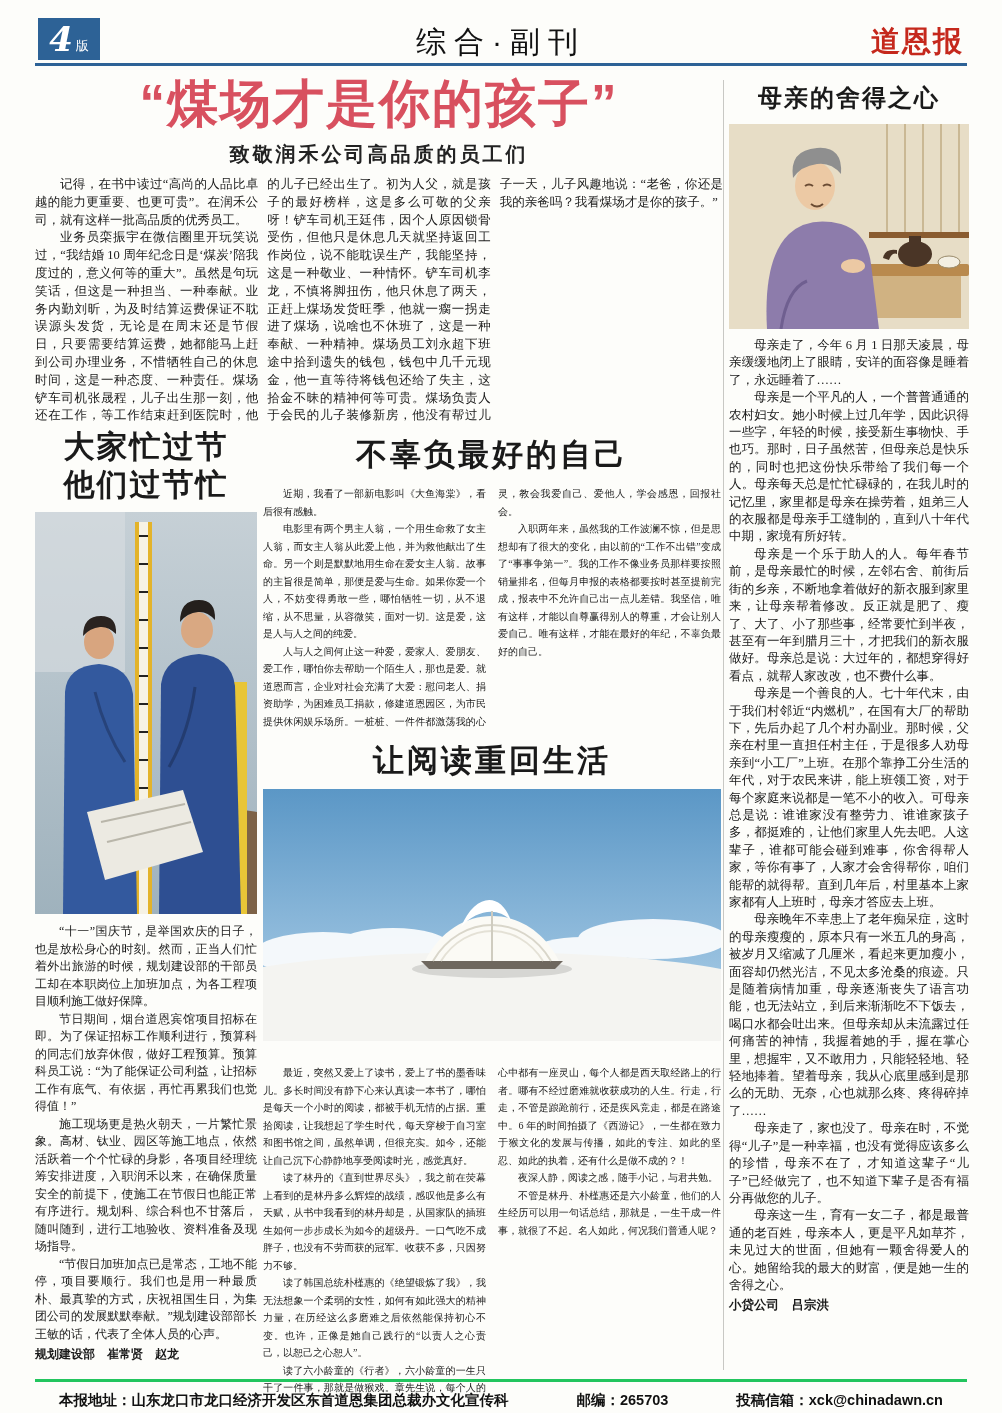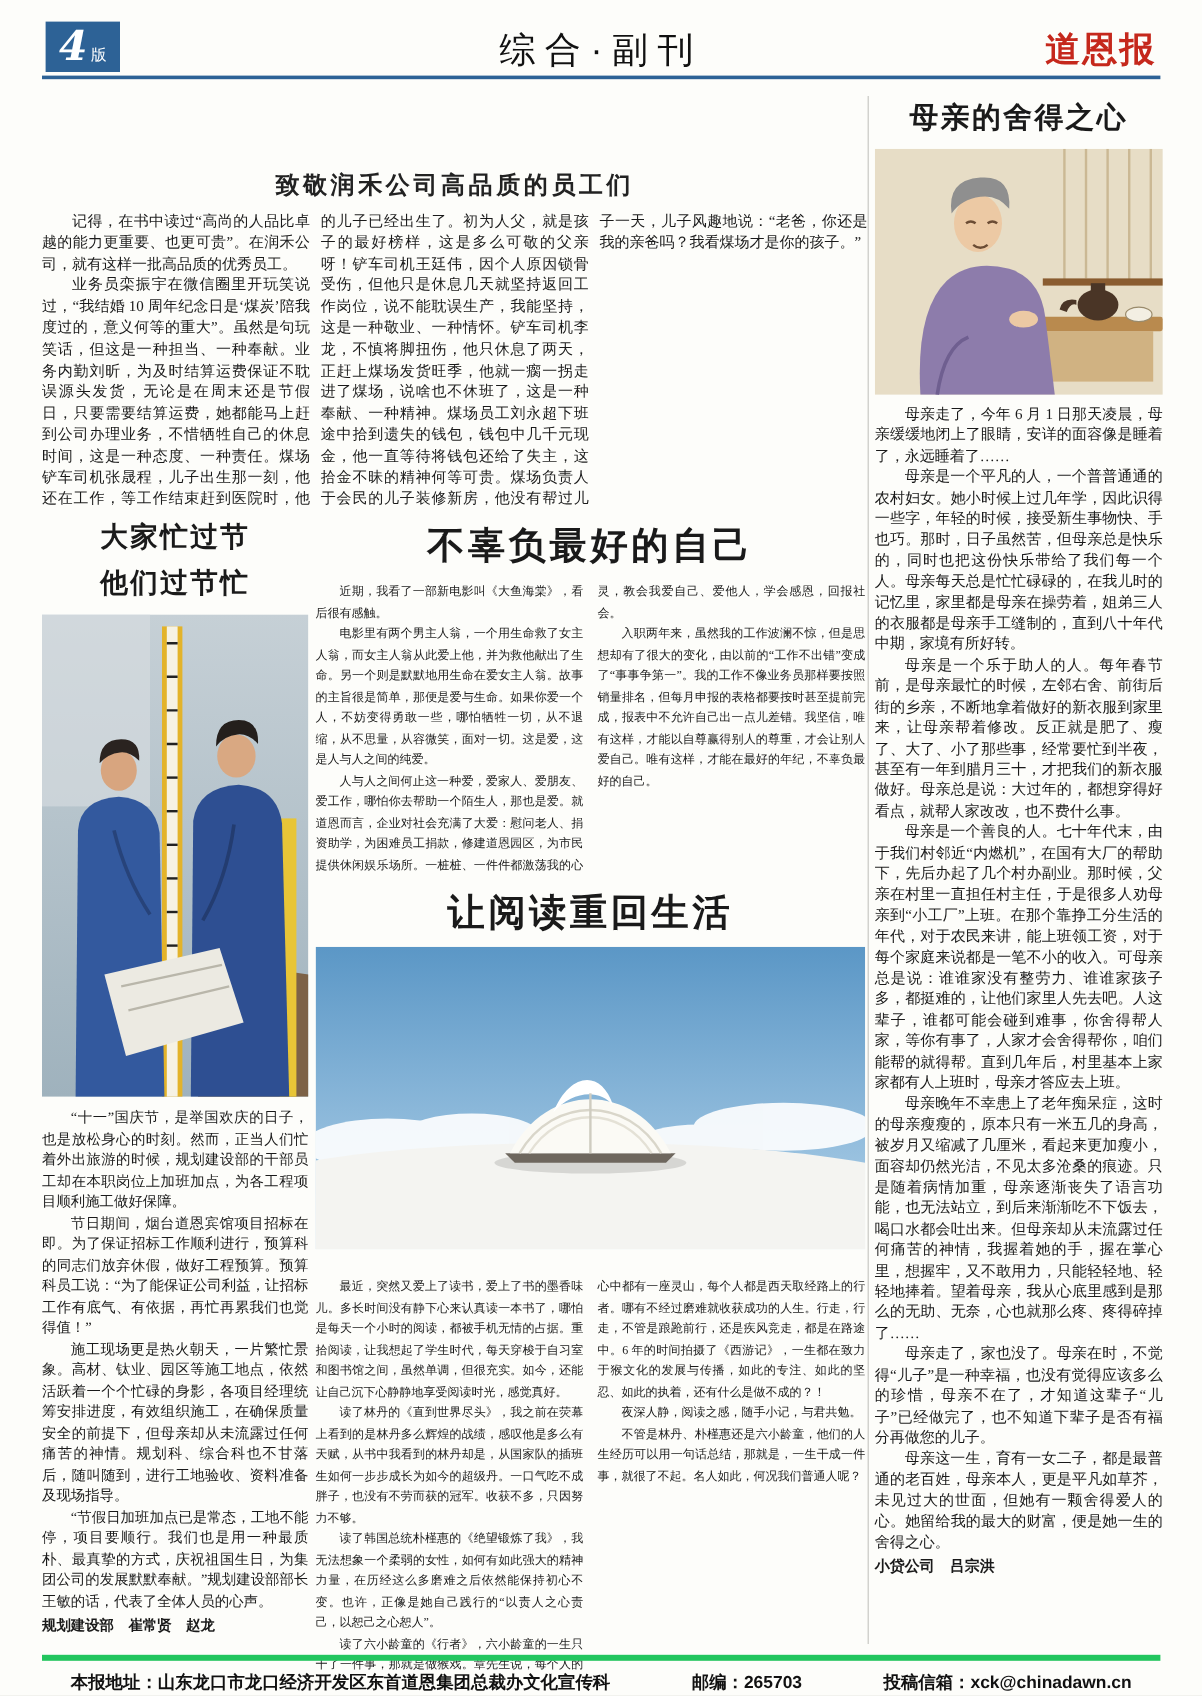--- a/index.html
+++ b/index.html
@@ -48,58 +48,59 @@
   }
 
   
   .mother { position:absolute; left:729px; top:82px; width:240px; }
   .mother-title { text-align:center; font-family:"Liberation Sans",sans-serif; font-weight:800; font-size:24px; letter-spacing:2px; }
   .mother-art { display:block; margin:10px 0 8px 0; }
   .mother-text { font-size:12.5px; line-height:17.4px; }
 
   
   .holiday { position:absolute; left:35px; top:428px; width:222px; }
-  .holiday-title { text-align:center; font-family:"Liberation Sans",sans-serif; font-weight:800; font-size:23px; line-height:38px; letter-spacing:2px; }
+  .holiday-title { text-align:center; font-family:"Liberation Sans",sans-serif; font-weight:800; font-size:31px; line-height:38px; letter-spacing:2px; }
   .holiday-photo { display:block; margin-top:8px; }
   .holiday-text { margin-top:9px; font-size:12px; line-height:17.5px; }
 
   
   .best-self { position:absolute; left:263px; top:434px; width:458px; }
   .best-self-title { text-align:center; font-family:"Liberation Sans",sans-serif; font-weight:800; font-size:31px; letter-spacing:3px; }
   .best-self-cols { margin-top:9px; height:262px; column-count:2; column-gap:12px; column-fill:auto; overflow:hidden;
     font-size:10px; line-height:17.5px; }
 
   
   .reading { position:absolute; left:263px; top:740px; width:458px; }
   .reading-title { text-align:center; font-family:"Liberation Sans",sans-serif; font-weight:800; font-size:31px; letter-spacing:3px; }
   .reading-photo { display:block; margin-top:7px; }
   .reading-cols { margin-top:23px; height:335px; column-count:2; column-gap:12px; column-fill:auto; overflow:hidden;
     font-size:10px; line-height:17.5px; }
 
   
   .footer {
-    position:absolute; left:35px; right:35px; top:1379px; border-top:5px solid #22c55e;
+    position:absolute; left:35px; right:35px; top:1379px; border-top:3px solid #22c55e;
     padding:9px 24px 0 24px; display:flex; justify-content:space-between;
     font-family:"Liberation Sans",sans-serif; font-weight:700; font-size:14.5px; color:#111;
   }
 </style>
 </head>
 <body>
 
 <div class="page">
 
   <div class="page-box">
     <span class="num">4</span>
     <span class="lab">版</span>
   </div>
   <div class="section-title">综合·副刊</div>
   <div class="paper-name">道恩报</div>
   <div class="header-rule"></div>
   <div class="v-rule"></div>
 
+  <div class="main-headline">“煤场才是你的孩子”</div>
   <div class="main-subtitle">致敬润禾公司高品质的员工们</div>
   <div class="main-body body-text">
     <p>记得，在书中读过“高尚的人品比卓越的能力更重要、也更可贵”。在润禾公司，就有这样一批高品质的优秀员工。</p>
     <p>业务员栾振宇在微信圈里开玩笑说过，“我结婚 10 周年纪念日是‘煤炭’陪我度过的，意义何等的重大”。虽然是句玩笑话，但这是一种担当、一种奉献。业务内勤刘昕，为及时结算运费保证不耽误源头发货，无论是在周末还是节假日，只要需要结算运费，她都能马上赶到公司办理业务，不惜牺牲自己的休息时间，这是一种态度、一种责任。煤场铲车司机张晟程，儿子出生那一刻，他还在工作，等工作结束赶到医院时，他的儿子已经出生了。初为人父，就是孩子的最好榜样，这是多么可敬的父亲呀！铲车司机王廷伟，因个人原因锁骨受伤，但他只是休息几天就坚持返回工作岗位，说不能耽误生产，我能坚持，这是一种敬业、一种情怀。铲车司机李龙，不慎将脚扭伤，他只休息了两天，正赶上煤场发货旺季，他就一瘸一拐走进了煤场，说啥也不休班了，这是一种奉献、一种精神。煤场员工刘永超下班途中拾到遗失的钱包，钱包中几千元现金，他一直等待将钱包还给了失主，这拾金不昧的精神何等可贵。煤场负责人于会民的儿子装修新房，他没有帮过儿子一天，儿子风趣地说：“老爸，你还是我的亲爸吗？我看煤场才是你的孩子。”</p>
 
   </div>
 
   <div class="mother">
     <div class="mother-title">母亲的舍得之心</div>
     <svg class="mother-art" width="240" height="205" viewBox="0 0 240 205">
@@ -188,21 +189,21 @@
       </g>
       <g>
         <polygon points="52,300 148,278 168,340 70,368" fill="#eceae2"></polygon>
         <line x1="66" y1="310" x2="150" y2="292" stroke="#b9b6aa" stroke-width="2"></line>
         <line x1="72" y1="330" x2="156" y2="310" stroke="#b9b6aa" stroke-width="2"></line>
       </g>
     </svg>
     <div class="holiday-text body-text">
       <p>“十一”国庆节，是举国欢庆的日子，也是放松身心的时刻。然而，正当人们忙着外出旅游的时候，规划建设部的干部员工却在本职岗位上加班加点，为各工程项目顺利施工做好保障。</p>
       <p>节日期间，烟台道恩宾馆项目招标在即。为了保证招标工作顺利进行，预算科的同志们放弃休假，做好工程预算。预算科员工说：“为了能保证公司利益，让招标工作有底气、有依据，再忙再累我们也觉得值！”</p>
-      <p>施工现场更是热火朝天，一片繁忙景象。高材、钛业、园区等施工地点，依然活跃着一个个忙碌的身影，各项目经理统筹安排进度，有效组织施工，在确保质量安全的前提下，但母亲却从未流露过任何痛苦的神情。规划科、综合科也不甘落后，随叫随到，进行工地验收、资料准备及现场指导。</p>
+      <p>施工现场更是热火朝天，一片繁忙景象。高材、钛业、园区等施工地点，依然活跃着一个个忙碌的身影，各项目经理统筹安排进度，入职润禾以来，在确保质量安全的前提下，使施工在节假日也能正常有序进行。规划科、综合科也不甘落后，随叫随到，进行工地验收、资料准备及现场指导。</p>
       <p>“节假日加班加点已是常态，工地不能停，项目要顺行。我们也是用一种最质朴、最真挚的方式，庆祝祖国生日，为集团公司的发展默默奉献。”规划建设部部长王敏的话，代表了全体人员的心声。</p>
       <p class="sig">规划建设部　崔常贤　赵龙</p>
     </div>
   </div>
 
   <div class="best-self">
     <div class="best-self-title">不辜负最好的自己</div>
     <div class="best-self-cols body-text">
       <p>近期，我看了一部新电影叫《大鱼海棠》，看后很有感触。</p>
       <p>电影里有两个男主人翁，一个用生命救了女主人翁，而女主人翁从此爱上他，并为救他献出了生命。另一个则是默默地用生命在爱女主人翁。故事的主旨很是简单，那便是爱与生命。如果你爱一个人，不妨变得勇敢一些，哪怕牺牲一切，从不退缩，从不思量，从容微笑，面对一切。这是爱，这是人与人之间的纯爱。</p>

